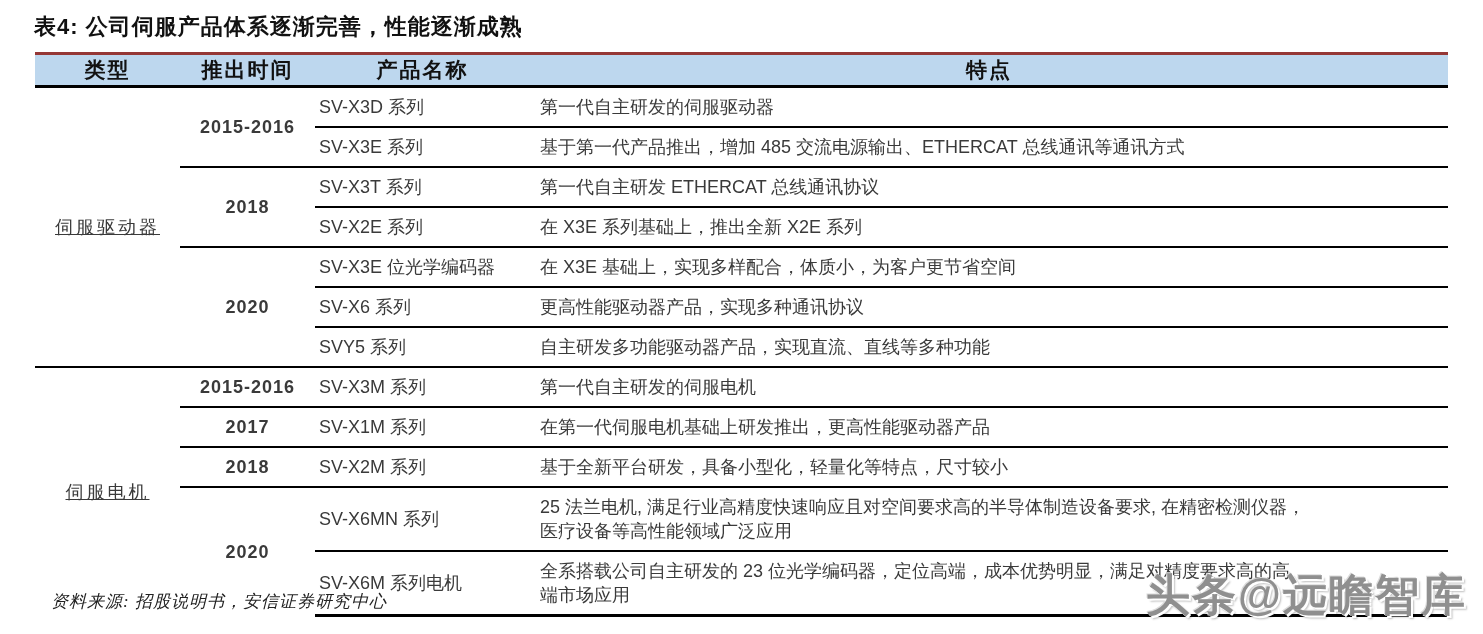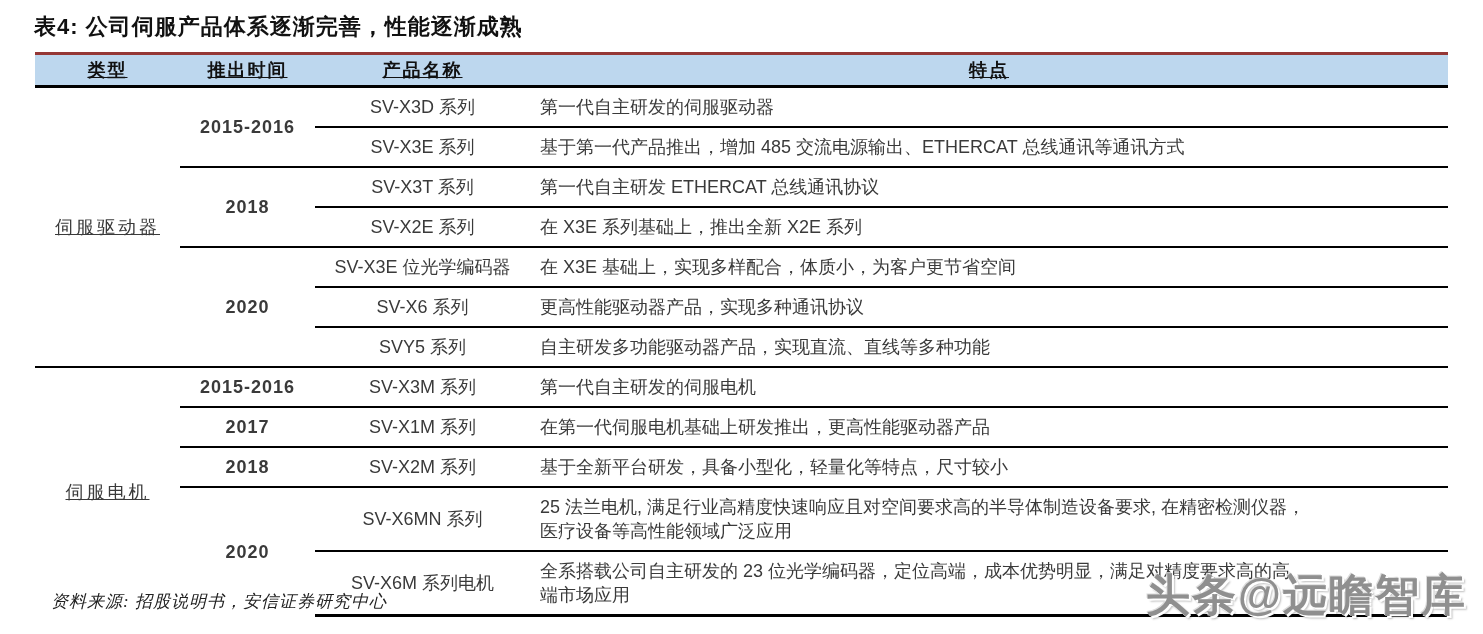--- a/index.html
+++ b/index.html
@@ -17,33 +17,33 @@
     color:#111;letter-spacing:1px;}
   .table-wrap{position:absolute;left:35px;top:52px;width:1413px;}
   table{width:100%;border-collapse:collapse;table-layout:fixed;}
   col.c-type{width:145px;}
   col.c-time{width:135px;}
   col.c-name{width:215px;}
   thead th{
     background:var(--header-bg);
     border-top:3px solid var(--rule);
     border-bottom:3px solid var(--border);
-    font-size:18px;font-weight:bold;color:#111;
-    padding:3px 6px;line-height:24px;letter-spacing:2px;text-decoration:underline;
+    font-size:21px;font-weight:bold;color:#111;
+    padding:3px 6px;line-height:24px;letter-spacing:2px;
   }
   tbody td{
     border-top:2px solid var(--border);
     font-size:18px;color:var(--text);
     padding:7px 10px;line-height:24px;
     vertical-align:middle;
   }
   tbody tr:last-child td{border-bottom:3px solid var(--border);}
   td.type{text-align:center;letter-spacing:3px;text-decoration:underline;}
   td.time{text-align:center;letter-spacing:1px;font-weight:bold;}
-  td.name{text-align:center;padding:7px 4px;}
+  td.name{text-align:left;padding:7px 4px;}
   td.feature{text-align:left;white-space:pre-wrap;}
   .source{position:absolute;left:36px;top:590px;font-size:17px;color:#222;
     font-style:italic;font-family:"Liberation Serif",serif;letter-spacing:1px;margin-left:15px;}
   .watermark{position:absolute;right:16px;top:566px;font-size:44px;font-weight:bold;
     color:var(--watermark);letter-spacing:2px;z-index:5;
     text-shadow:2px 2px 0 #ffffff,-1px -1px 0 #dcdcdc,3px 3px 2px rgba(0,0,0,0.25);}
 </style>
 </head>
 <body>
 

